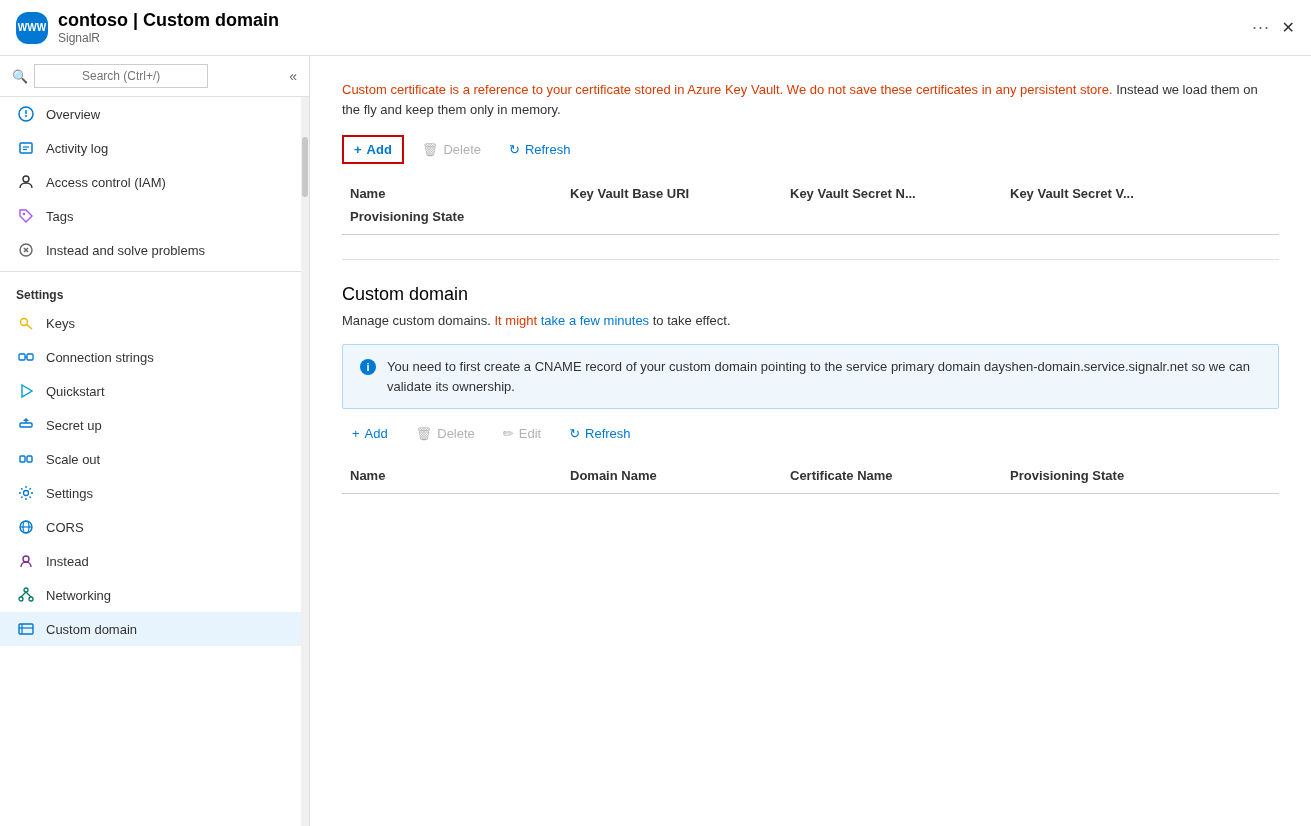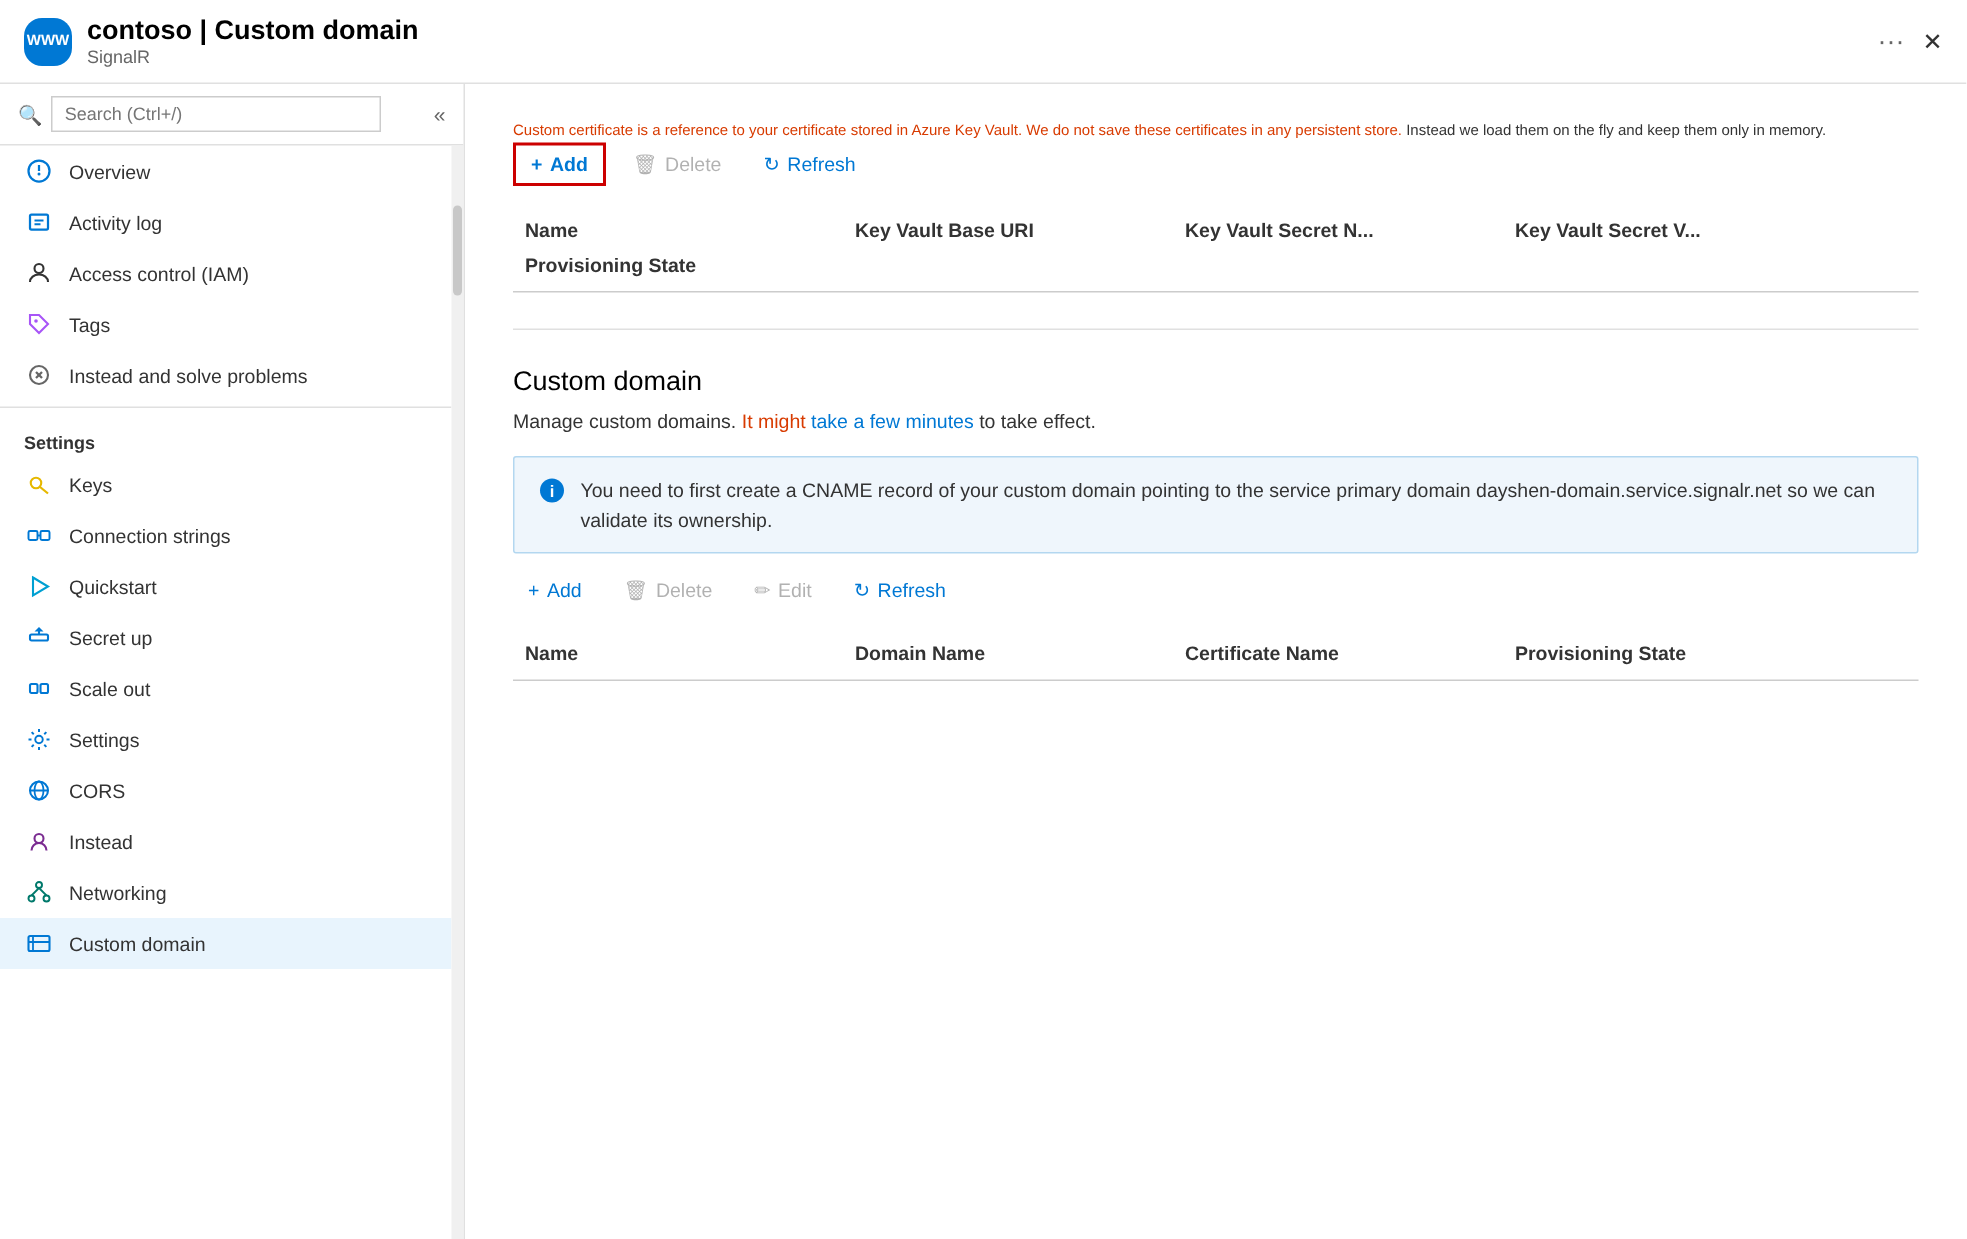--- a/index.html
+++ b/index.html
@@ -26,21 +26,21 @@
     .sidebar {
       width: 310px; flex-shrink: 0; border-right: 1px solid #e0e0e0;
       display: flex; flex-direction: column; overflow-y: auto; background: #fff;
     }
     .sidebar-search {
       padding: 8px 12px; border-bottom: 1px solid #e0e0e0;
       display: flex; align-items: center;
     }
     .sidebar-search input {
       border: 1px solid #ccc; padding: 4px 8px; font-size: 12px;
-      width: 220px; outline: none; color: #666;
+      width: 174px; outline: none; color: #666; text-align: center;
     }
     .sidebar-collapse { margin-left: auto; color: #666; cursor: pointer; font-size: 14px; }
     .sidebar-scrollbar-area { flex: 1; display: flex; overflow: hidden; }
     .sidebar-scroll-track { width: 8px; background: #f0f0f0; flex-shrink: 0; }
     .sidebar-scroll-thumb { width: 6px; height: 60px; background: #c8c8c8; border-radius: 3px; margin: 2px auto; margin-top: 40px; }
     .sidebar-nav { flex: 1; overflow-y: auto; overflow-x: hidden; }
     .sidebar-nav::-webkit-scrollbar { display: none; }
 
     .nav-item {
       display: flex; align-items: center; padding: 7px 16px; cursor: pointer;
@@ -49,21 +49,21 @@
     .nav-item.active { background: #e8f4fd; }
     .nav-icon { width: 20px; height: 20px; margin-right: 10px; display: flex; align-items: center; justify-content: center; flex-shrink: 0; }
     .nav-label { font-size: 13px; }
     .nav-section-label { padding: 12px 16px 4px; font-size: 12px; font-weight: 600; color: #333; }
     .nav-divider { border: none; border-top: 1px solid #e0e0e0; margin: 4px 0; }
 
     
     .content { flex: 1; overflow-y: auto; padding: 24px 32px; }
 
     .section-title { font-size: 18px; font-weight: 400; color: #000; margin-bottom: 8px; }
-    .section-desc { font-size: 10px; color: #d83b01; line-height: 1.5; }
+    .section-desc { font-size: 13px; color: #d83b01; margin-bottom: 16px; line-height: 1.5; }
 
     .toolbar { display: flex; align-items: center; gap: 8px; margin-bottom: 12px; }
     .toolbar-btn {
       display: flex; align-items: center; gap: 5px;
       padding: 5px 10px; font-size: 13px; cursor: pointer;
       background: #fff; border: 1px solid #ccc; color: #333;
     }
     .toolbar-btn.add-btn {
       border: 2px solid #c00; color: #0078d4; font-weight: 600;
       background: #fff;

